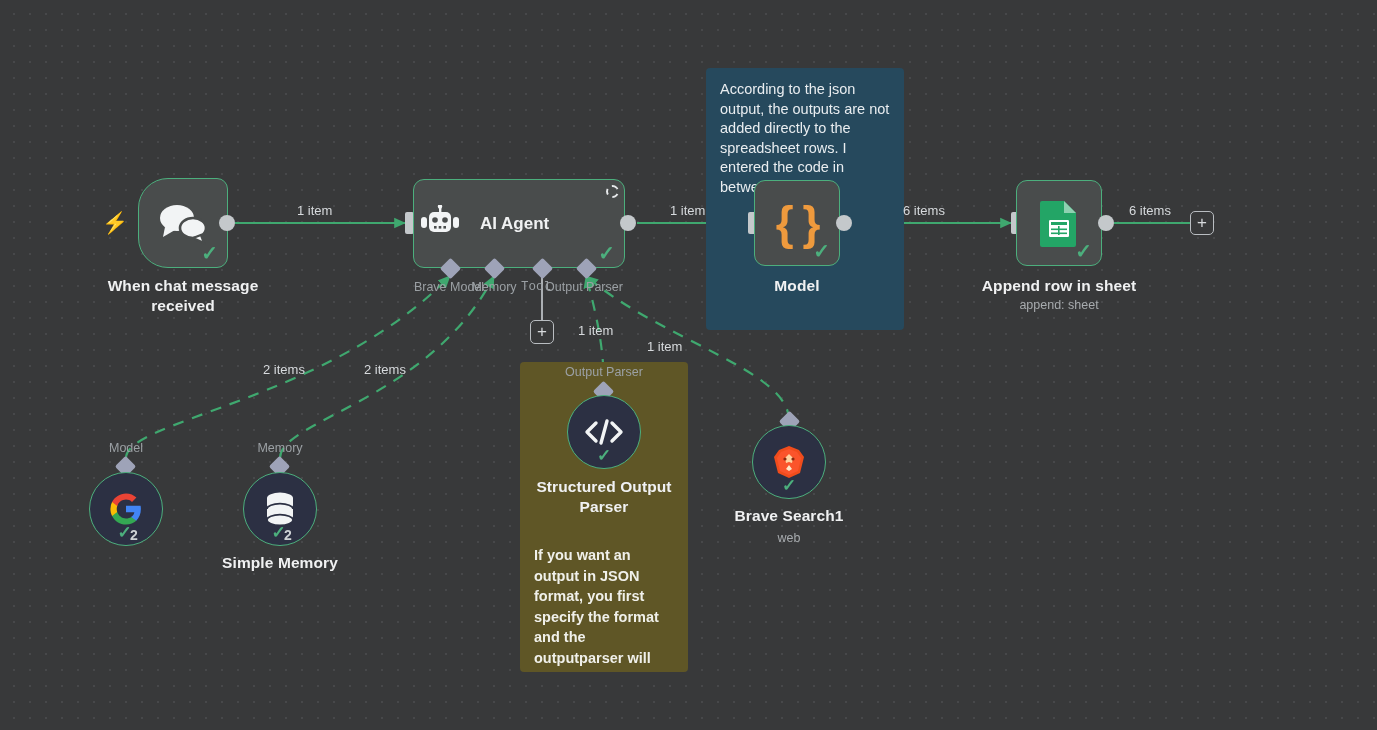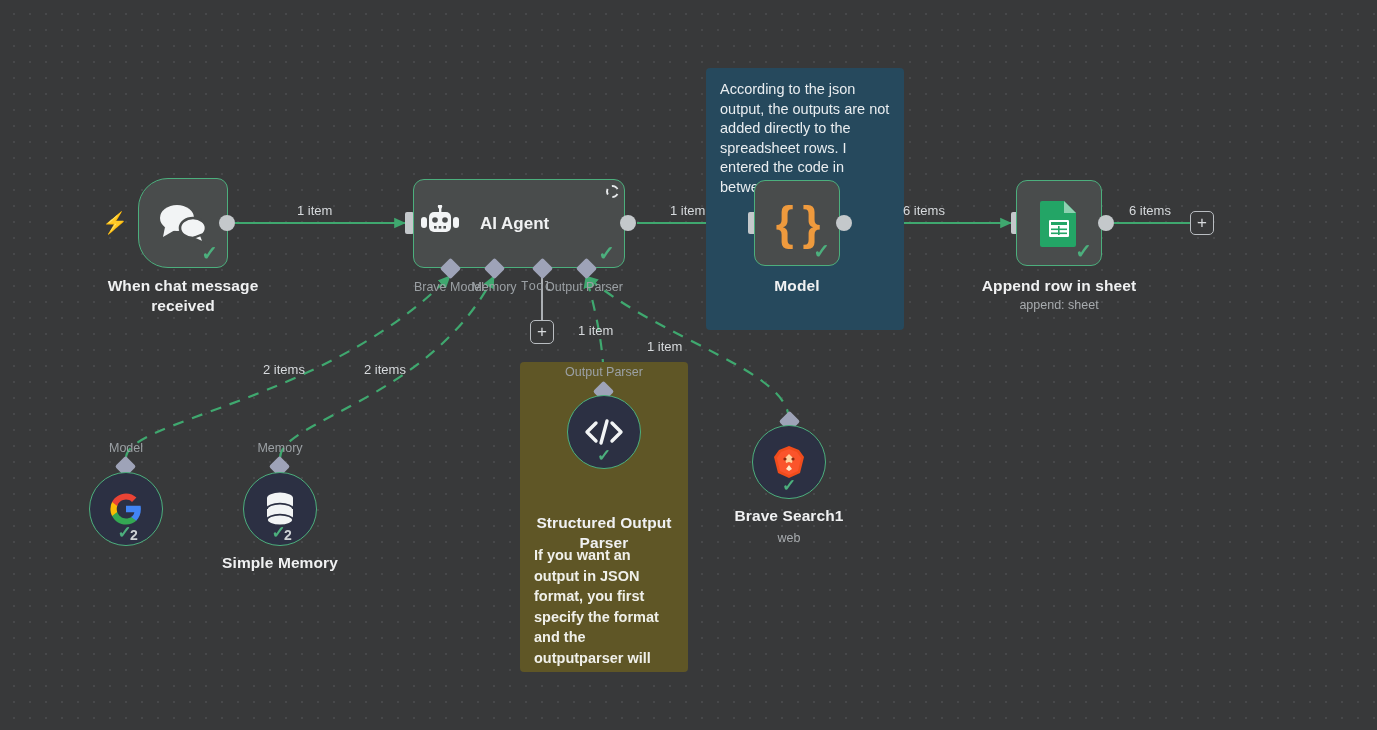--- a/index.html
+++ b/index.html
@@ -319,21 +319,21 @@
   <div class="subnode" style="left:567px; top:395px;">
     <span>
       <svg class="icon-svg" width="40" height="28" viewBox="0 0 40 28">
         <path d="M12 5 L3 14 L12 23" stroke="#f2f4f5" stroke-width="3.4" fill="none" stroke-linecap="round" stroke-linejoin="round"></path>
         <path d="M28 5 L37 14 L28 23" stroke="#f2f4f5" stroke-width="3.4" fill="none" stroke-linecap="round" stroke-linejoin="round"></path>
         <path d="M23 3 L17 25" stroke="#f2f4f5" stroke-width="3.4" fill="none" stroke-linecap="round"></path>
       </svg>
     </span>
     <span class="check">✓</span>
   </div>
-  <div class="node-label" style="left:524px; top:477px; width:160px;margin-top:36px;">Structured Output
+  <div class="node-label" style="left:524px; top:477px; width:160px;">Structured Output
 Parser</div>
 
   <div class="sub-port" style="left:782px; top:414px;"></div>
   <div class="subnode" style="left:752px; top:425px;">
     <span>
       <svg class="icon-svg" width="32" height="34" viewBox="0 0 32 34">
         <path d="M16 1 L26 5 L31 12 L27 28 L16 33 L5 28 L1 12 L6 5 Z" fill="#f04c1c"></path>
         <path d="M16 4 L24 7 L28 13 L25 26 L16 30 L7 26 L4 13 L8 7 Z" fill="#fb542b"></path>
         <path d="M16 9 L20 13 L19 18 L16 17 L13 18 L12 13 Z" fill="#ffd3a0"></path>
         <circle cx="12" cy="14" r="1.6" fill="#8a2a10"></circle>

